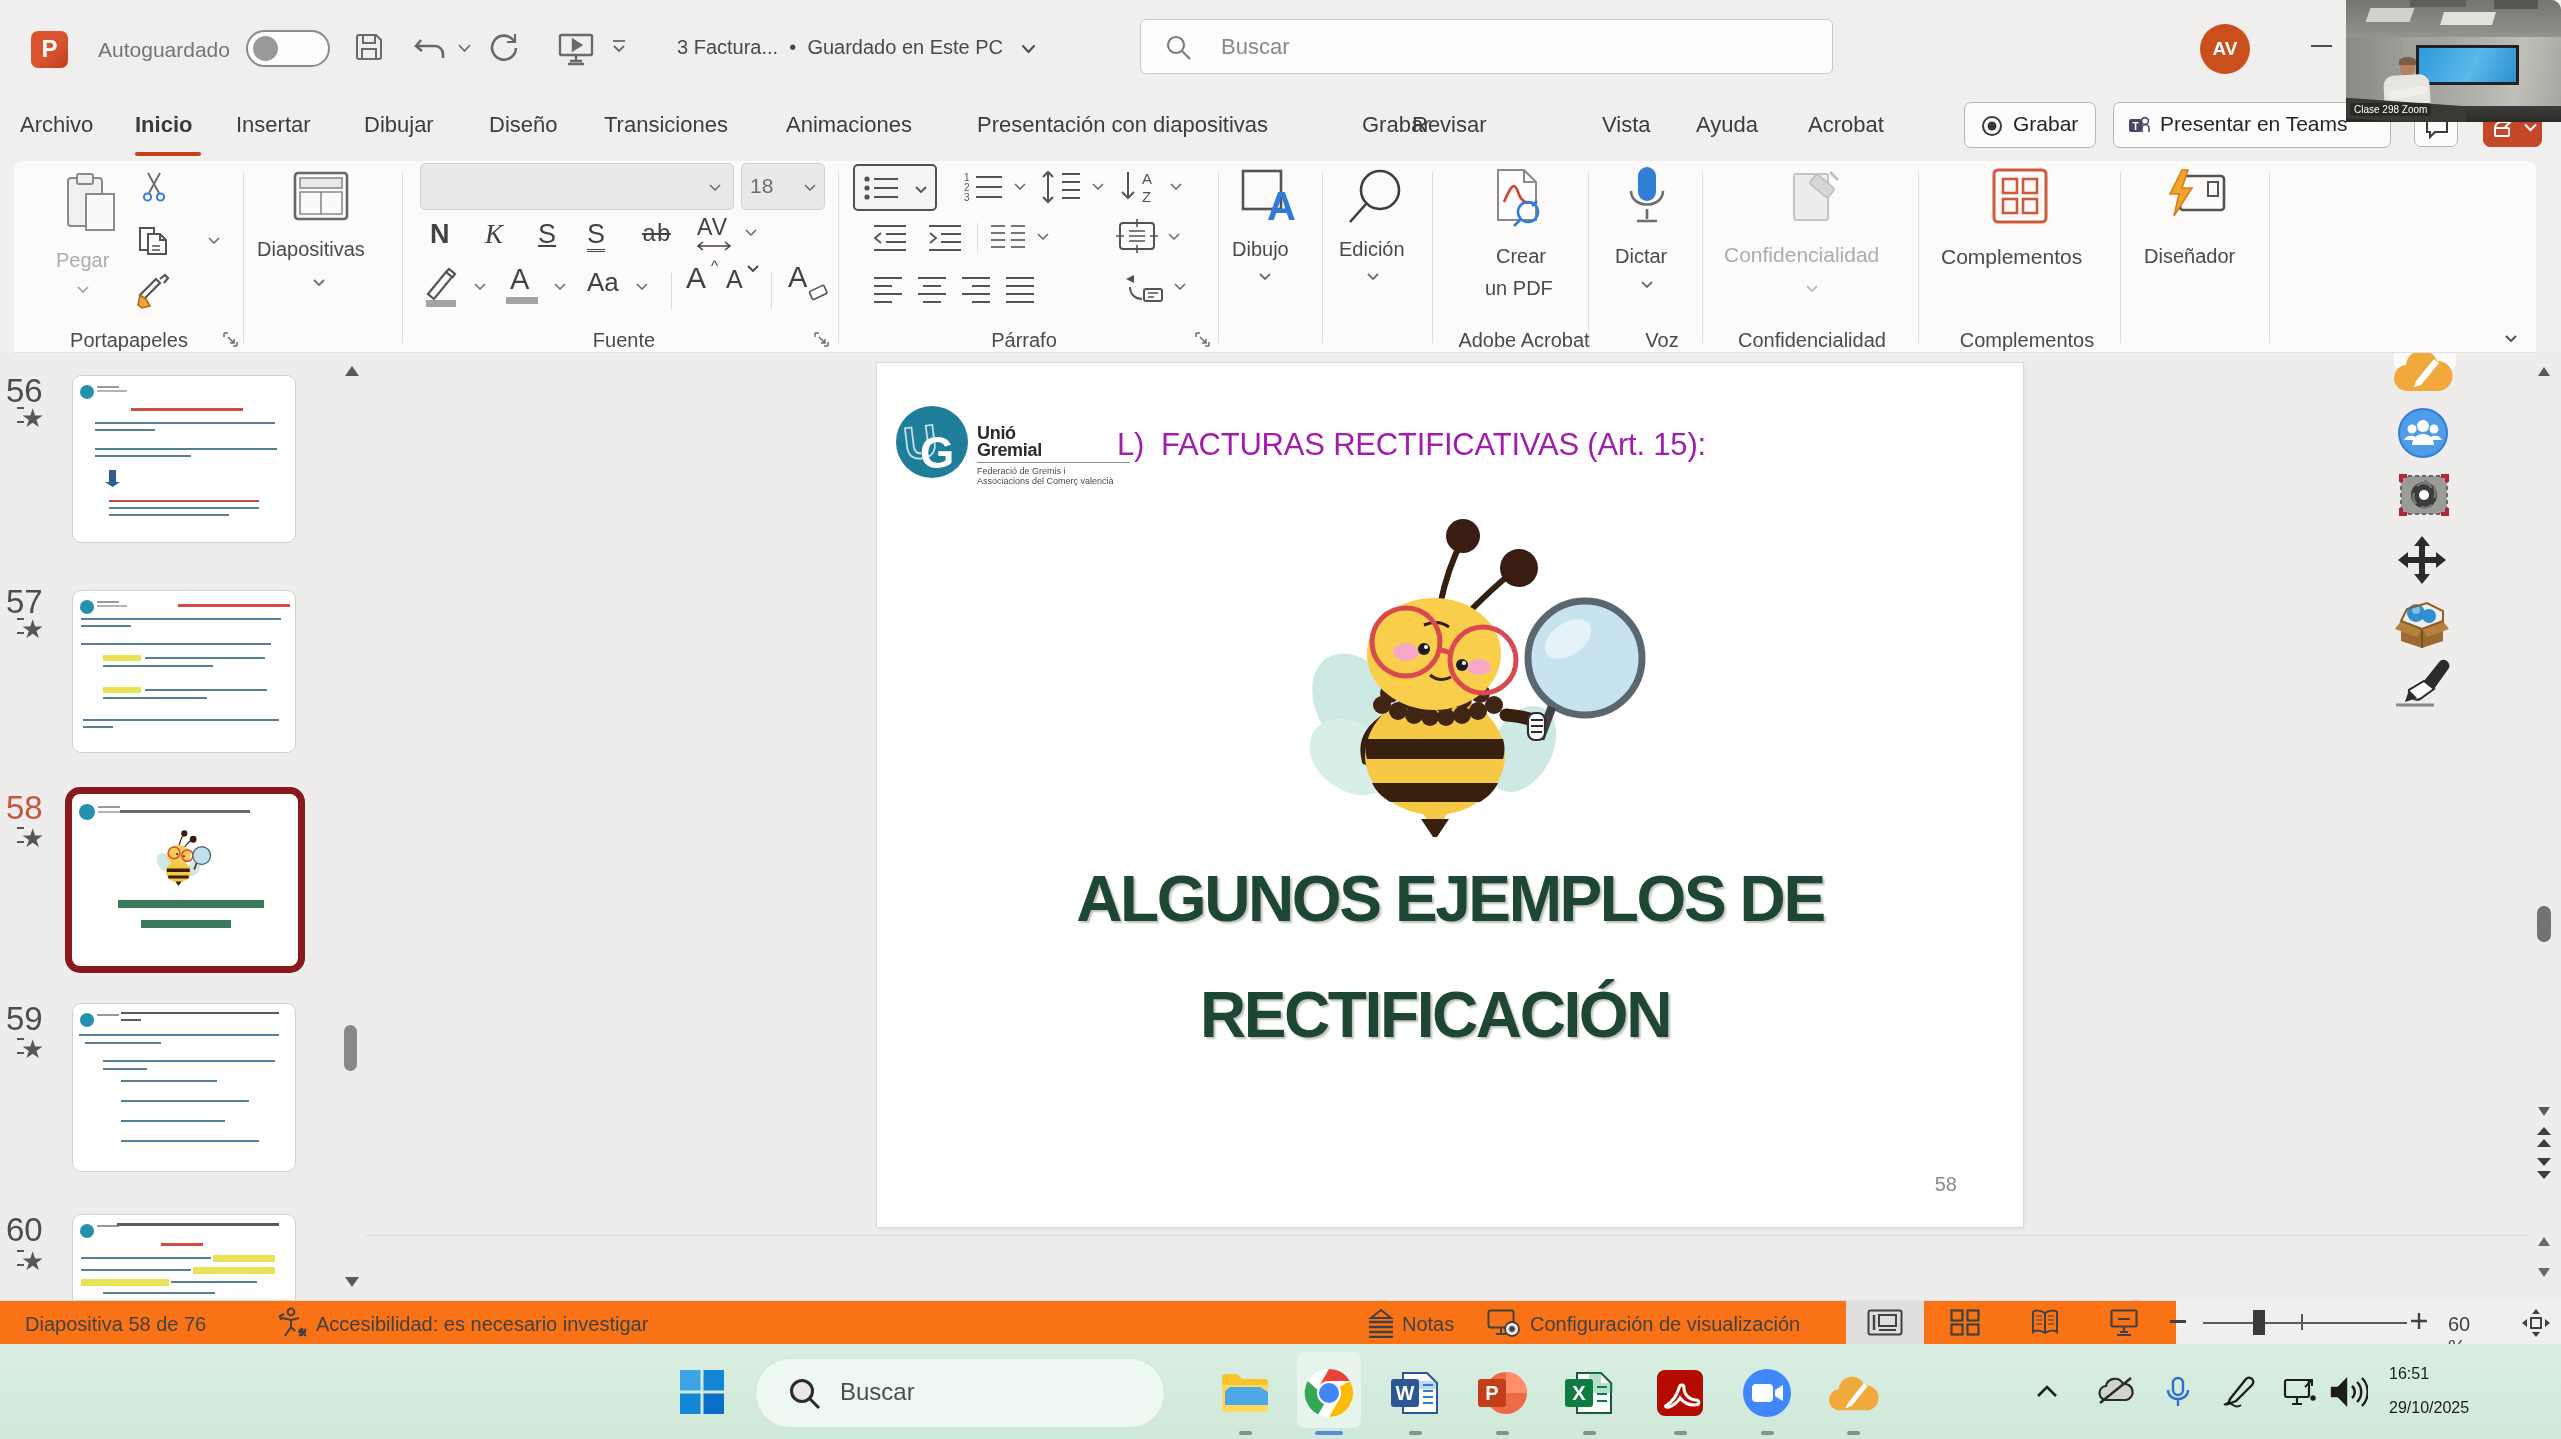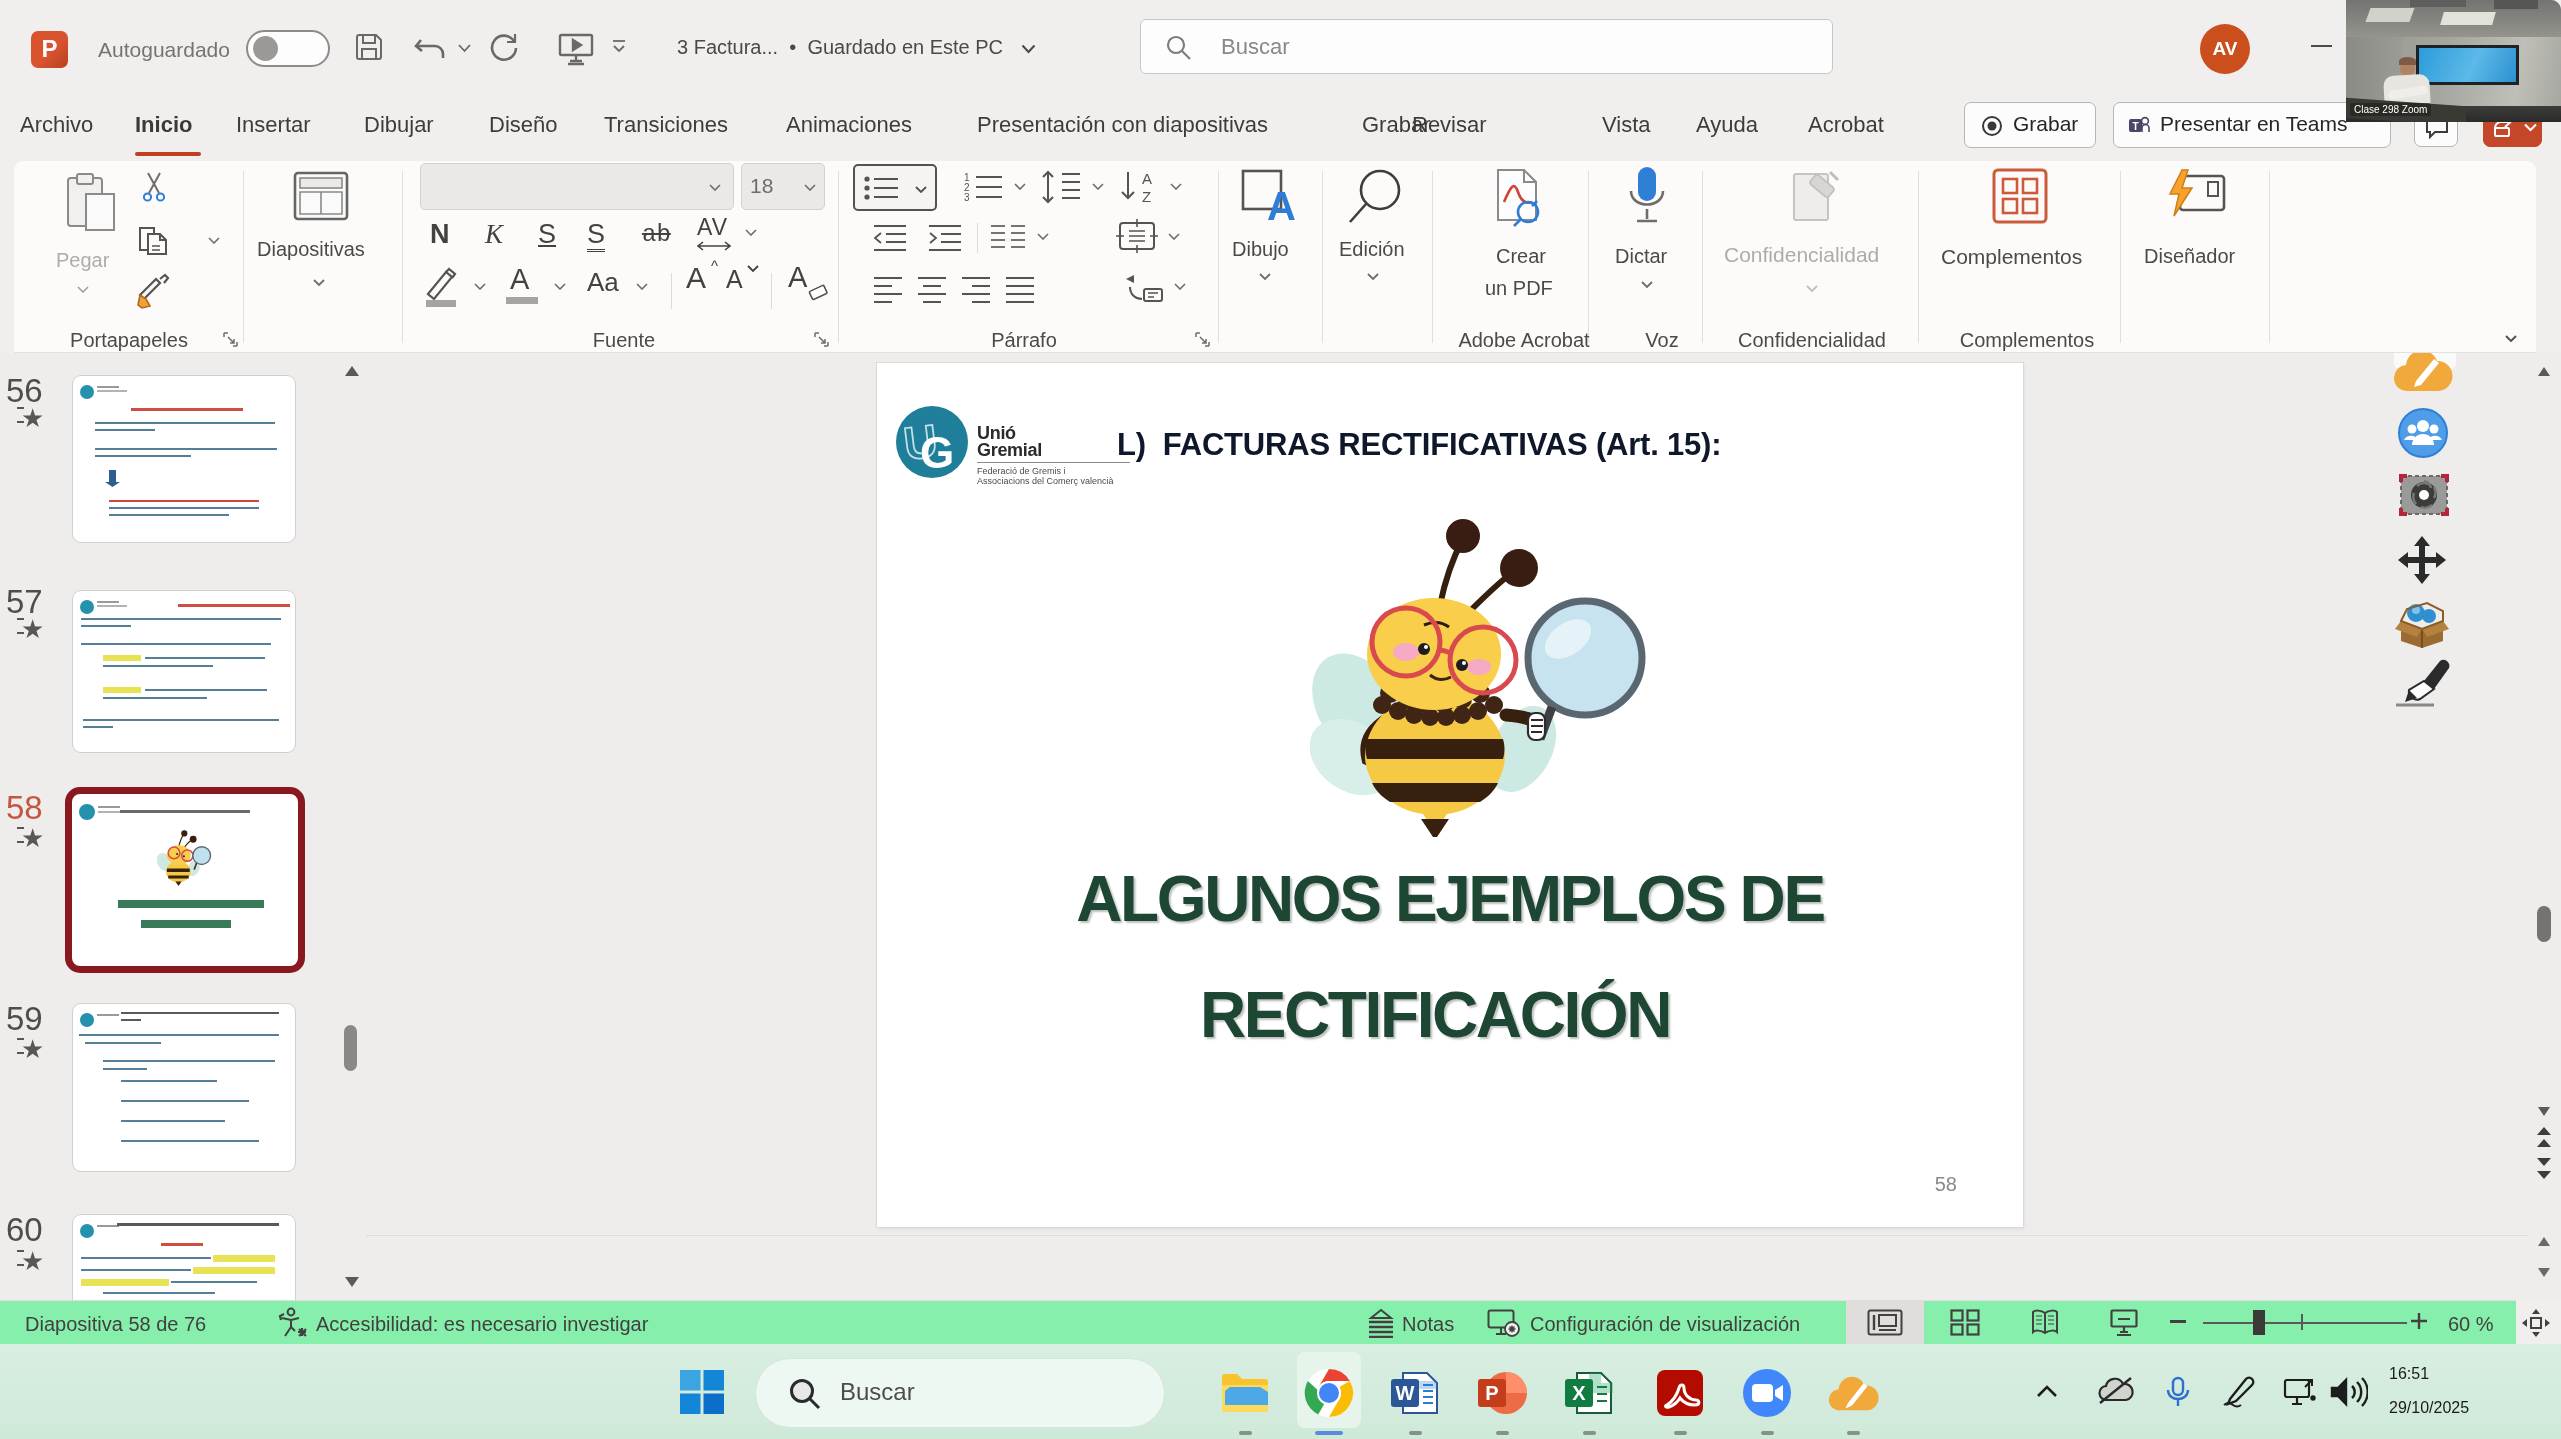--- a/index.html
+++ b/index.html
@@ -47,21 +47,21 @@
   #slide { position:absolute; left:877px; top:10px; width:1146px; height:864px; background:#ffffff;
      box-shadow:0 0 0 1px #dbd9d7, 1px 2px 4px rgba(0,0,0,0.08); }
   .thumbnum { position:absolute; left:6px; width:60px; font-size:33px; color:#4f4d4b; }
   .star { position:absolute; left:17px; width:30px; height:26px; }
   .star:before { content:"★"; position:absolute; left:4px; top:0px; font-size:26px; color:#595755; }
   .star:after { content:""; position:absolute; left:0px; top:4px; width:7px; height:12px;
      border-top:2px solid #595755; border-bottom:2px solid #595755; }
   .thumb { position:absolute; left:72px; width:224px; background:#fff; border:1px solid #d2d0ce; border-radius:9px; overflow:hidden; }
   .tl { position:absolute; }
   
-  #statusbar { position:absolute; left:0; top:1300px; width:2516px; height:44px; background:#86efac;
+  #statusbar { position:absolute; left:0; top:1300px; width:2176px; height:44px; background:#f97316;
      border-top:1px solid #e2e0de; font-size:20px; color:#434140; }
   
   #taskbar { position:absolute; left:0; top:1344px; width:2561px; height:95px;
      background:linear-gradient(180deg,#d8eee1,#cfe9d9); }
   .tb-ico { position:absolute; top:23px; width:52px; height:52px; }
   .tb-dash { position:absolute; top:87px; height:4px; border-radius:2px; background:#85928a; }
   
   #webcam { position:absolute; left:2346px; top:0; width:215px; height:122px; background:#8f8f8c;
      border-radius:0 10px 0 0; overflow:hidden; }
 </style>
@@ -557,21 +557,21 @@
 
       <svg class="abs" style="left:18px;top:42px;" width="74" height="74" viewBox="0 0 74 74">
         <circle cx="37" cy="37" r="36" fill="#1f7e99"></circle>
         <text x="9" y="53" font-size="46" font-weight="bold" font-family="Liberation Sans" fill="#1f7e99" stroke="#c5e0e8" stroke-width="1.7" transform="rotate(-7 26 38)">U</text>
         <text x="25" y="63" font-size="44" font-weight="bold" font-family="Liberation Sans" fill="#ffffff">G</text>
       </svg>
       <div class="abs" style="left:100px;top:62px;font-size:18px;font-weight:bold;color:#2b2b2b;line-height:17px;letter-spacing:-0.3px;">Unió<br>Gremial</div>
       <div class="abs" style="left:100px;top:99px;width:153px;height:1px;background:#8a8a8a;"></div>
       <div class="abs" style="left:100px;top:103px;font-size:9px;font-weight:normal;color:#4a4a4a;line-height:10px;">Federació de Gremis i<br>Associacions del Comerç valencià</div>
 
-      <div class="abs" style="left:240px;top:64px;font-size:31px;font-weight:bold;color:#0f172a;letter-spacing:-0.2px;white-space:nowrap;">L)&nbsp;&nbsp;FACTURAS RECTIFICATIVAS (Art. 15):</div>
+      <div class="abs" style="left:240px;top:64px;font-size:31px;font-weight:normal;color:#a21caf;letter-spacing:-0.2px;white-space:nowrap;">L)&nbsp;&nbsp;FACTURAS RECTIFICATIVAS (Art. 15):</div>
 
       <svg class="abs" style="left:433px;top:144px;" width="350" height="330" viewBox="0 0 350 330">
 
         <ellipse cx="48" cy="200" rx="40" ry="58" fill="#cde9e3" transform="rotate(-32 48 200)"></ellipse>
         <ellipse cx="42" cy="250" rx="34" ry="46" fill="#d8eee9" transform="rotate(-55 42 250)"></ellipse>
         <ellipse cx="212" cy="242" rx="30" ry="46" fill="#cde9e3" transform="rotate(28 212 242)"></ellipse>
 
         <path d="M130 98 Q138 60 152 34" stroke="#35200f" stroke-width="6" fill="none"></path>
         <path d="M160 104 Q186 78 204 64" stroke="#35200f" stroke-width="6" fill="none"></path>
         <circle cx="153" cy="29" r="17" fill="#3a1d12"></circle>

